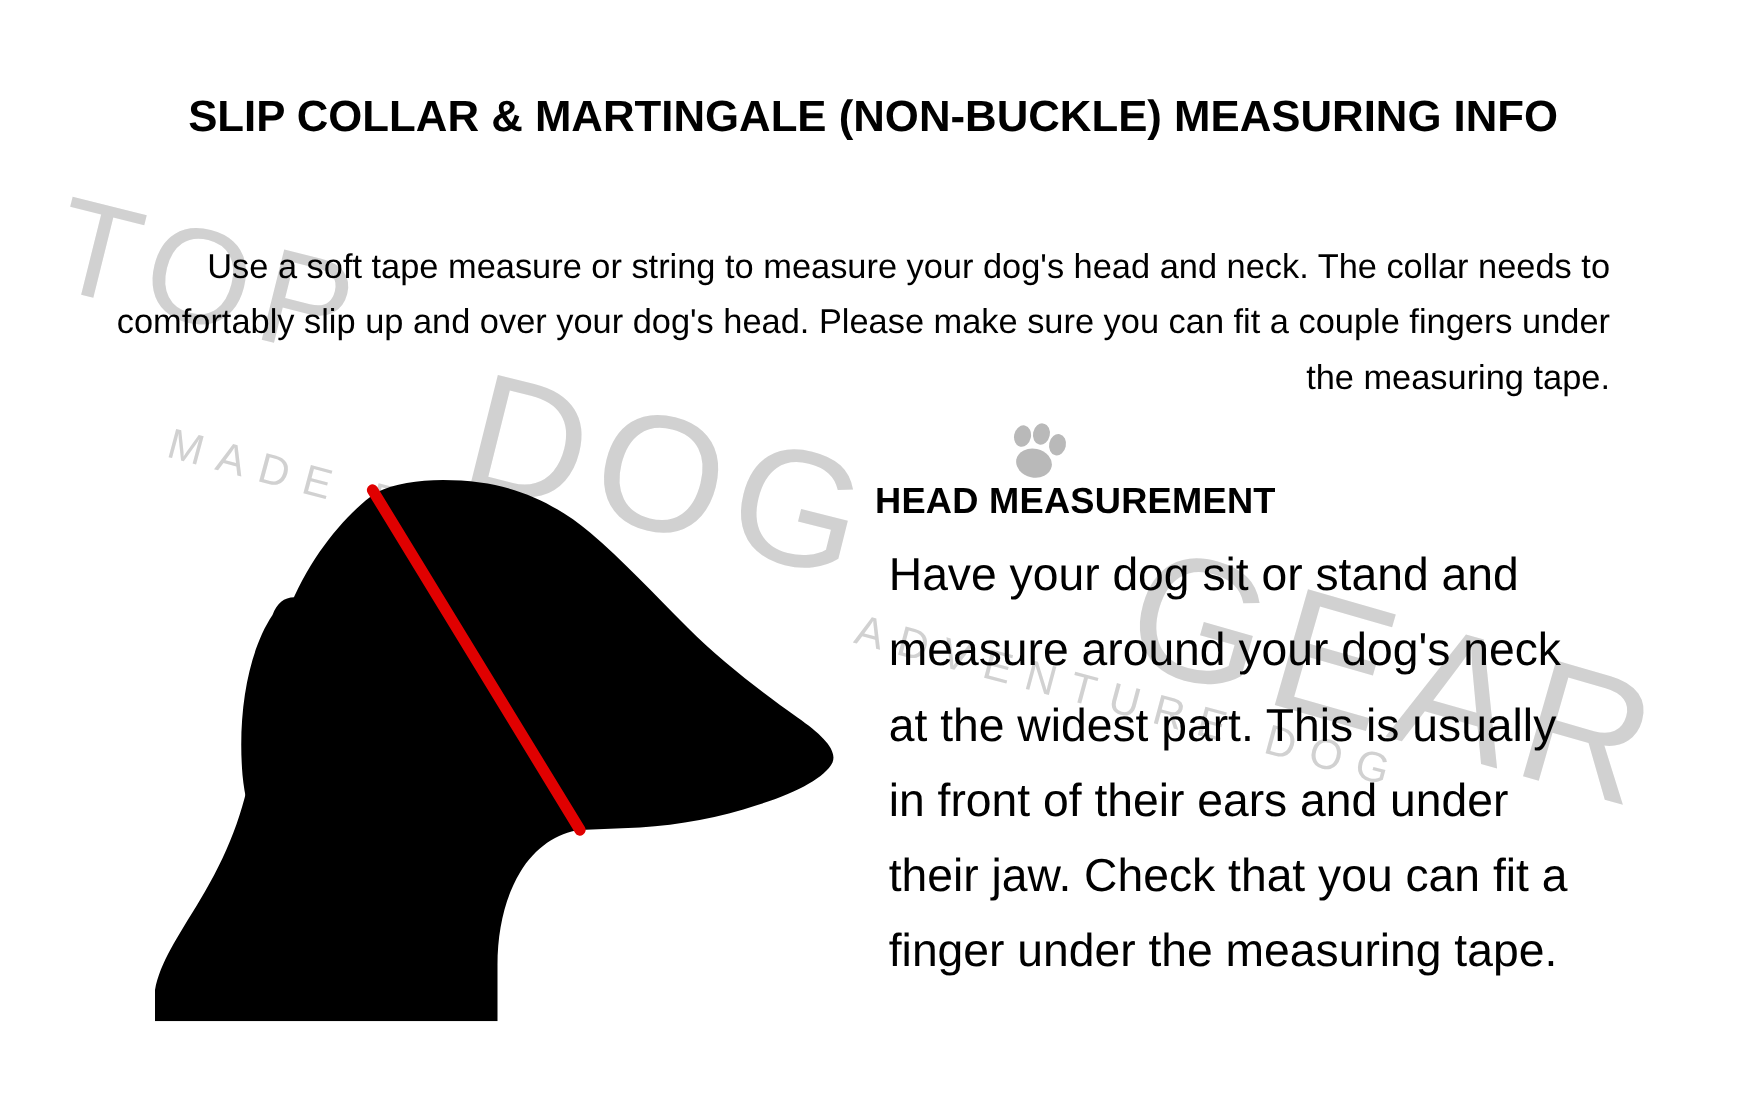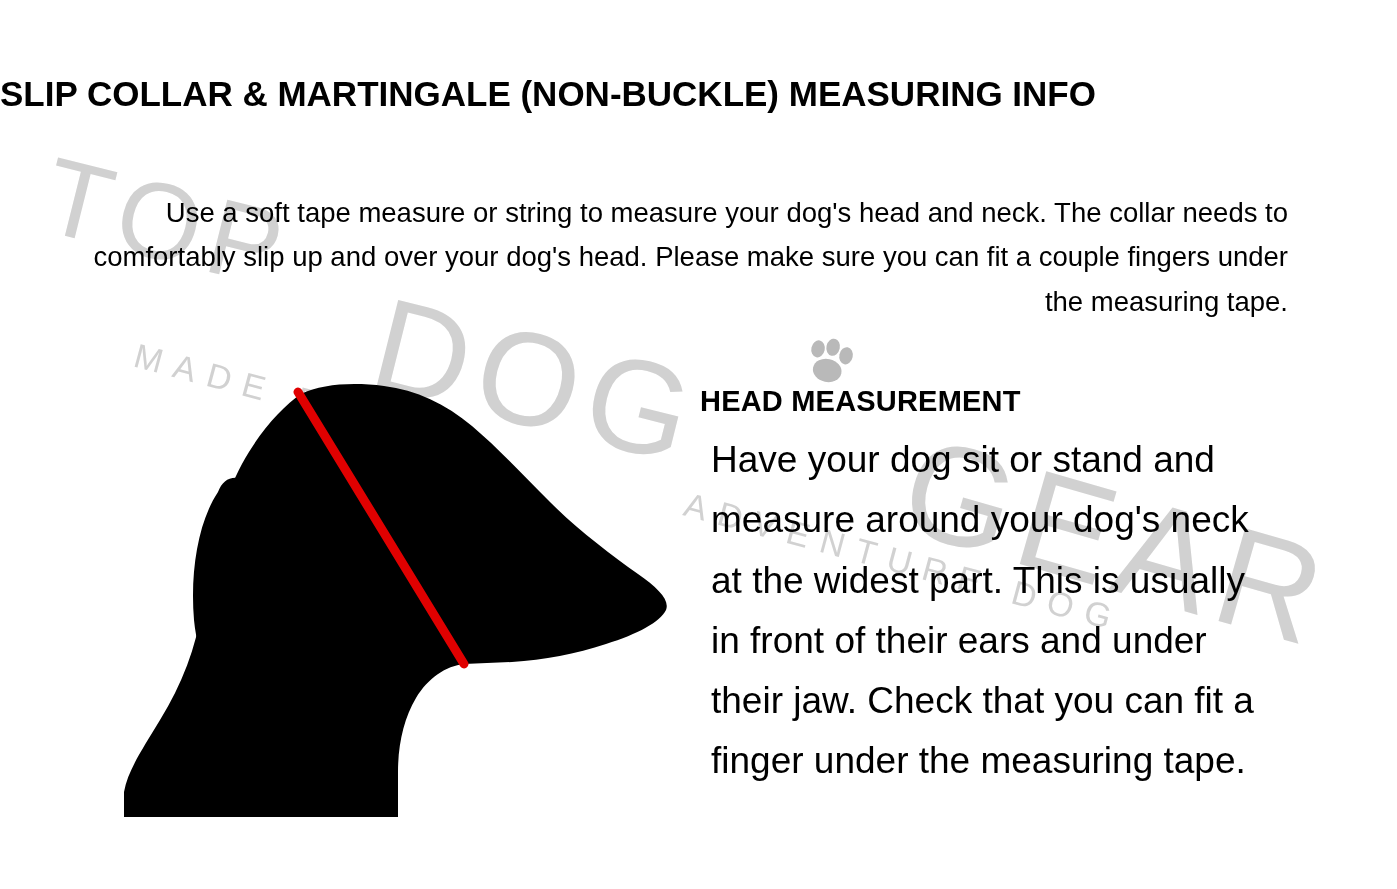--- a/index.html
+++ b/index.html
@@ -86,21 +86,21 @@
   #content {
     position: relative;
     z-index: 2;
   }
 
   #title {
     position: absolute;
     left: 0;
     top: 44px;
     width: 1397px;
-    text-align: left;
+    text-align: center;
     font-size: 35px;
     font-weight: bold;
     line-height: 1.55;
     letter-spacing: 0px;
   }
 
   #intro {
     position: absolute;
     left: 78px;
     top: 163px;

